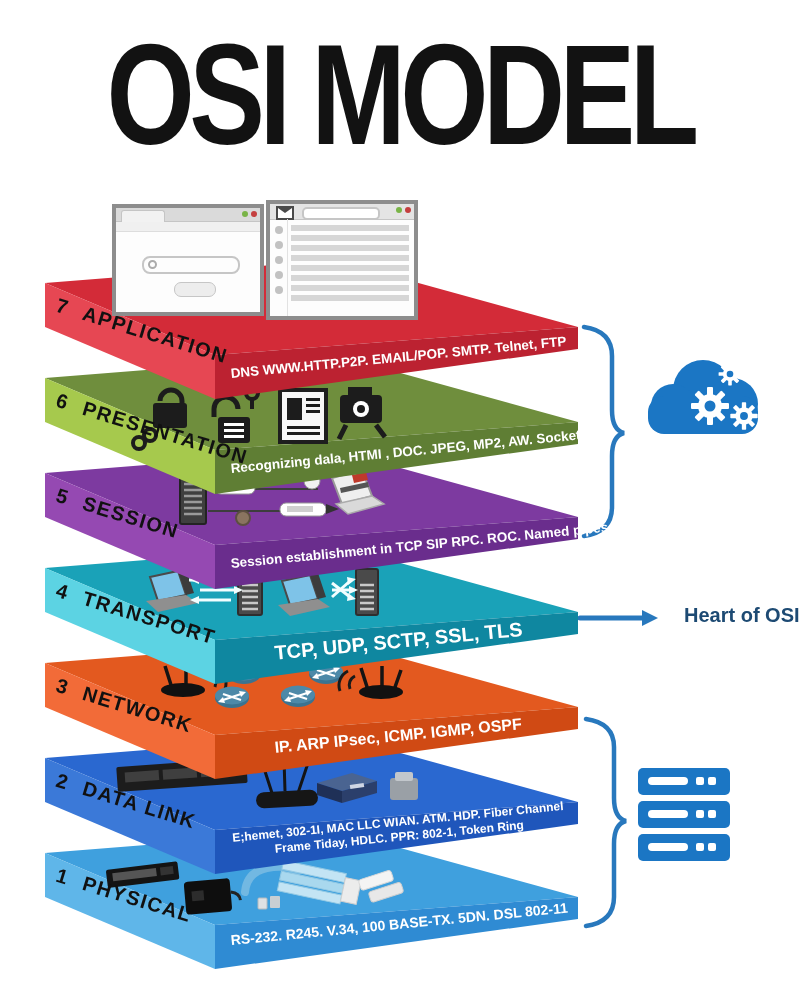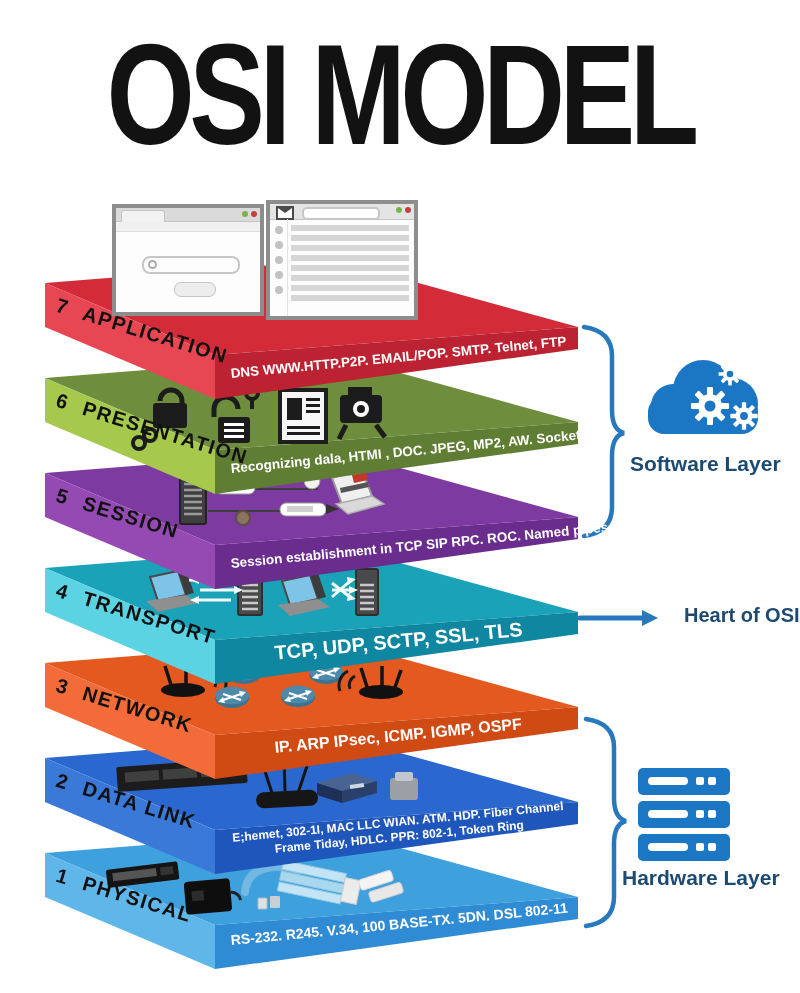--- a/index.html
+++ b/index.html
@@ -422,17 +422,15 @@
       <rect x="88" y="510" width="40" height="8" rx="4" fill="#fff"></rect>
       <rect x="136" y="510" width="8" height="8" rx="2" fill="#fff"></rect>
         <rect x="148" y="510" width="8" height="8" rx="2" fill="#fff"></rect>
       <rect class="blue" x="78" y="534" width="92" height="27" rx="5"></rect>
       <rect x="88" y="543" width="40" height="8" rx="4" fill="#fff"></rect>
       <rect x="136" y="543" width="8" height="8" rx="2" fill="#fff"></rect>
         <rect x="148" y="543" width="8" height="8" rx="2" fill="#fff"></rect>
     </g>
   </svg>
 
-  <div class="side-label software-label">Software Layer</div>
   <div class="side-label heart-label">Heart of OSI</div>
-  <div class="side-label hardware-label">Hardware Layer</div>
 
 </div>
 
 </body></html>

